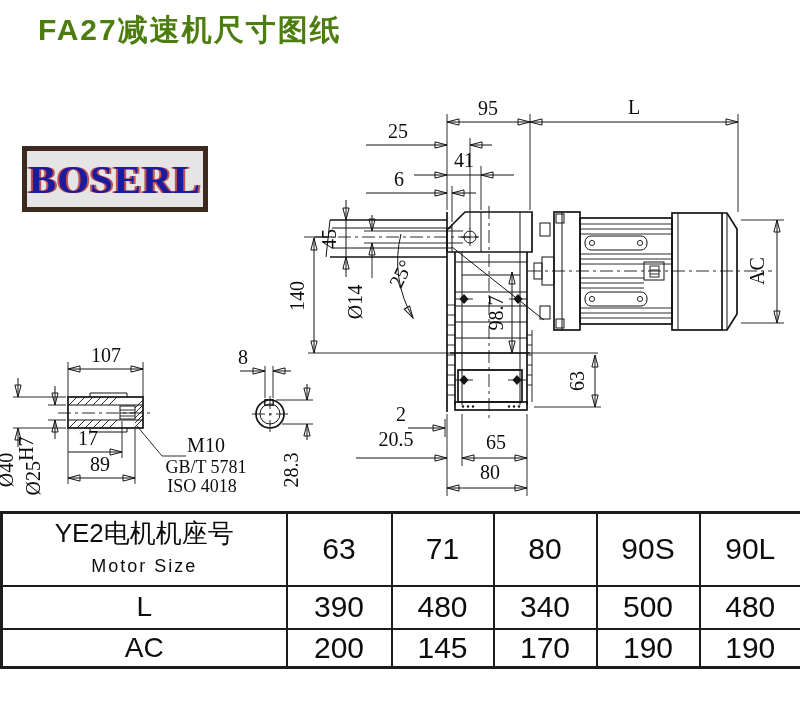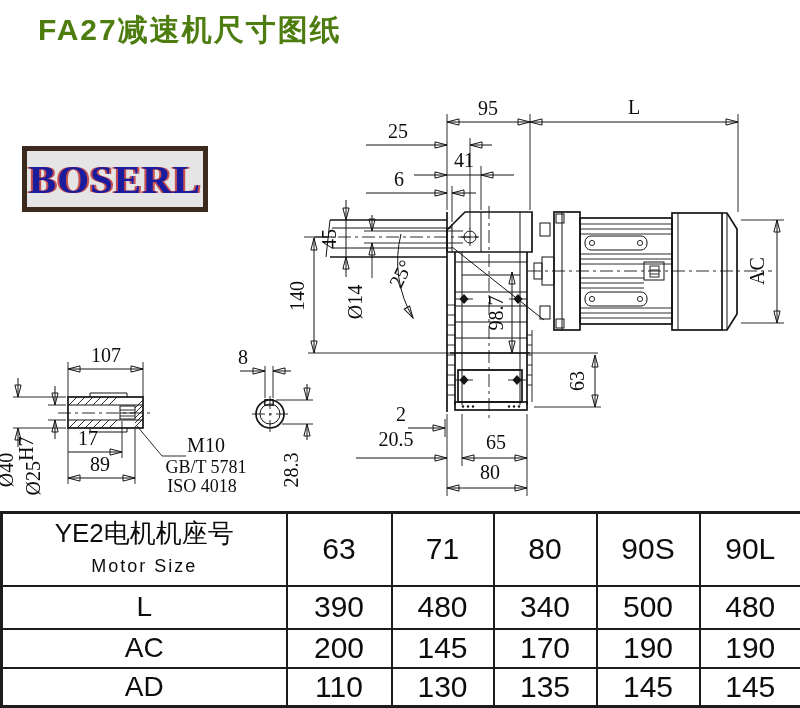--- a/index.html
+++ b/index.html
@@ -354,22 +354,14 @@
     <td class="num">480</td>
   </tr>
   <tr class="r2">
     <td class="rowlab">AC</td>
     <td class="num">200</td>
     <td class="num">145</td>
     <td class="num">170</td>
     <td class="num">190</td>
     <td class="num">190</td>
   </tr>
-  <tr class="r3">
-    <td class="rowlab">AD</td>
-    <td class="num">110</td>
-    <td class="num">130</td>
-    <td class="num">135</td>
-    <td class="num">145</td>
-    <td class="num">145</td>
-  </tr>
 </tbody>
   </table>
 
 </body></html>

